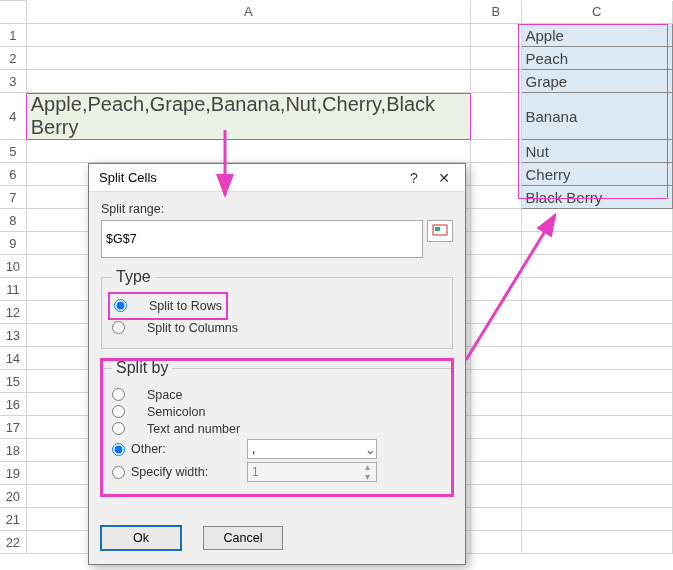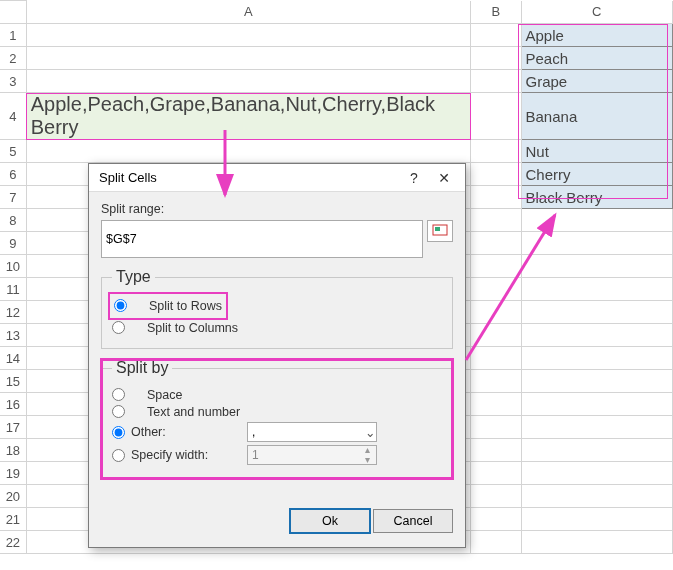--- a/index.html
+++ b/index.html
@@ -126,21 +126,21 @@
   .other-row { display:flex; align-items:center; gap:6px; }
   .other-input, .width-input {
     width: 130px; height: 20px;
     border: 1px solid #aaa;
     background:#fff;
     font-size:12px;
     padding:0 4px;
   }
   .width-input { background:#f4f4f4; color:#888; }
   .dlg-buttons {
-    display:flex; justify-content:flex-end; gap:3px;
+    display:flex; gap:22px;
     padding: 10px 12px 14px;
   }
   .dlg-buttons button {
     width: 80px; height: 24px;
     border: 1px solid #888;
     background:#e8e8e8;
     font-size:12.5px;
   }
   .ok-btn { outline: 2px solid #1a6fb0; outline-offset:-1px; }
   
@@ -329,20 +329,24 @@
         <input type="radio" name="t" style="">
         <span>Split to Columns</span>
       </label>
     </fieldset>
 
     <fieldset class="splitby-fs">
       <legend>Split by</legend>
       <label class="radio-row">
           <input type="radio" name="s" style="">
           <span>Space</span>
+        </label>
+      <label class="radio-row">
+          <input type="radio" name="s" style="">
+          <span>Semicolon</span>
         </label>
       <label class="radio-row">
           <input type="radio" name="s" style="">
           <span>Text and number</span>
         </label>
       <div class="radio-row other-row">
         <input type="radio" name="s" checked="" style="">
         <span style="width:110px">Other:</span>
         <input class="other-input" value="," style="">
         <span style="color:#555;margin-left:-18px">⌄</span>

